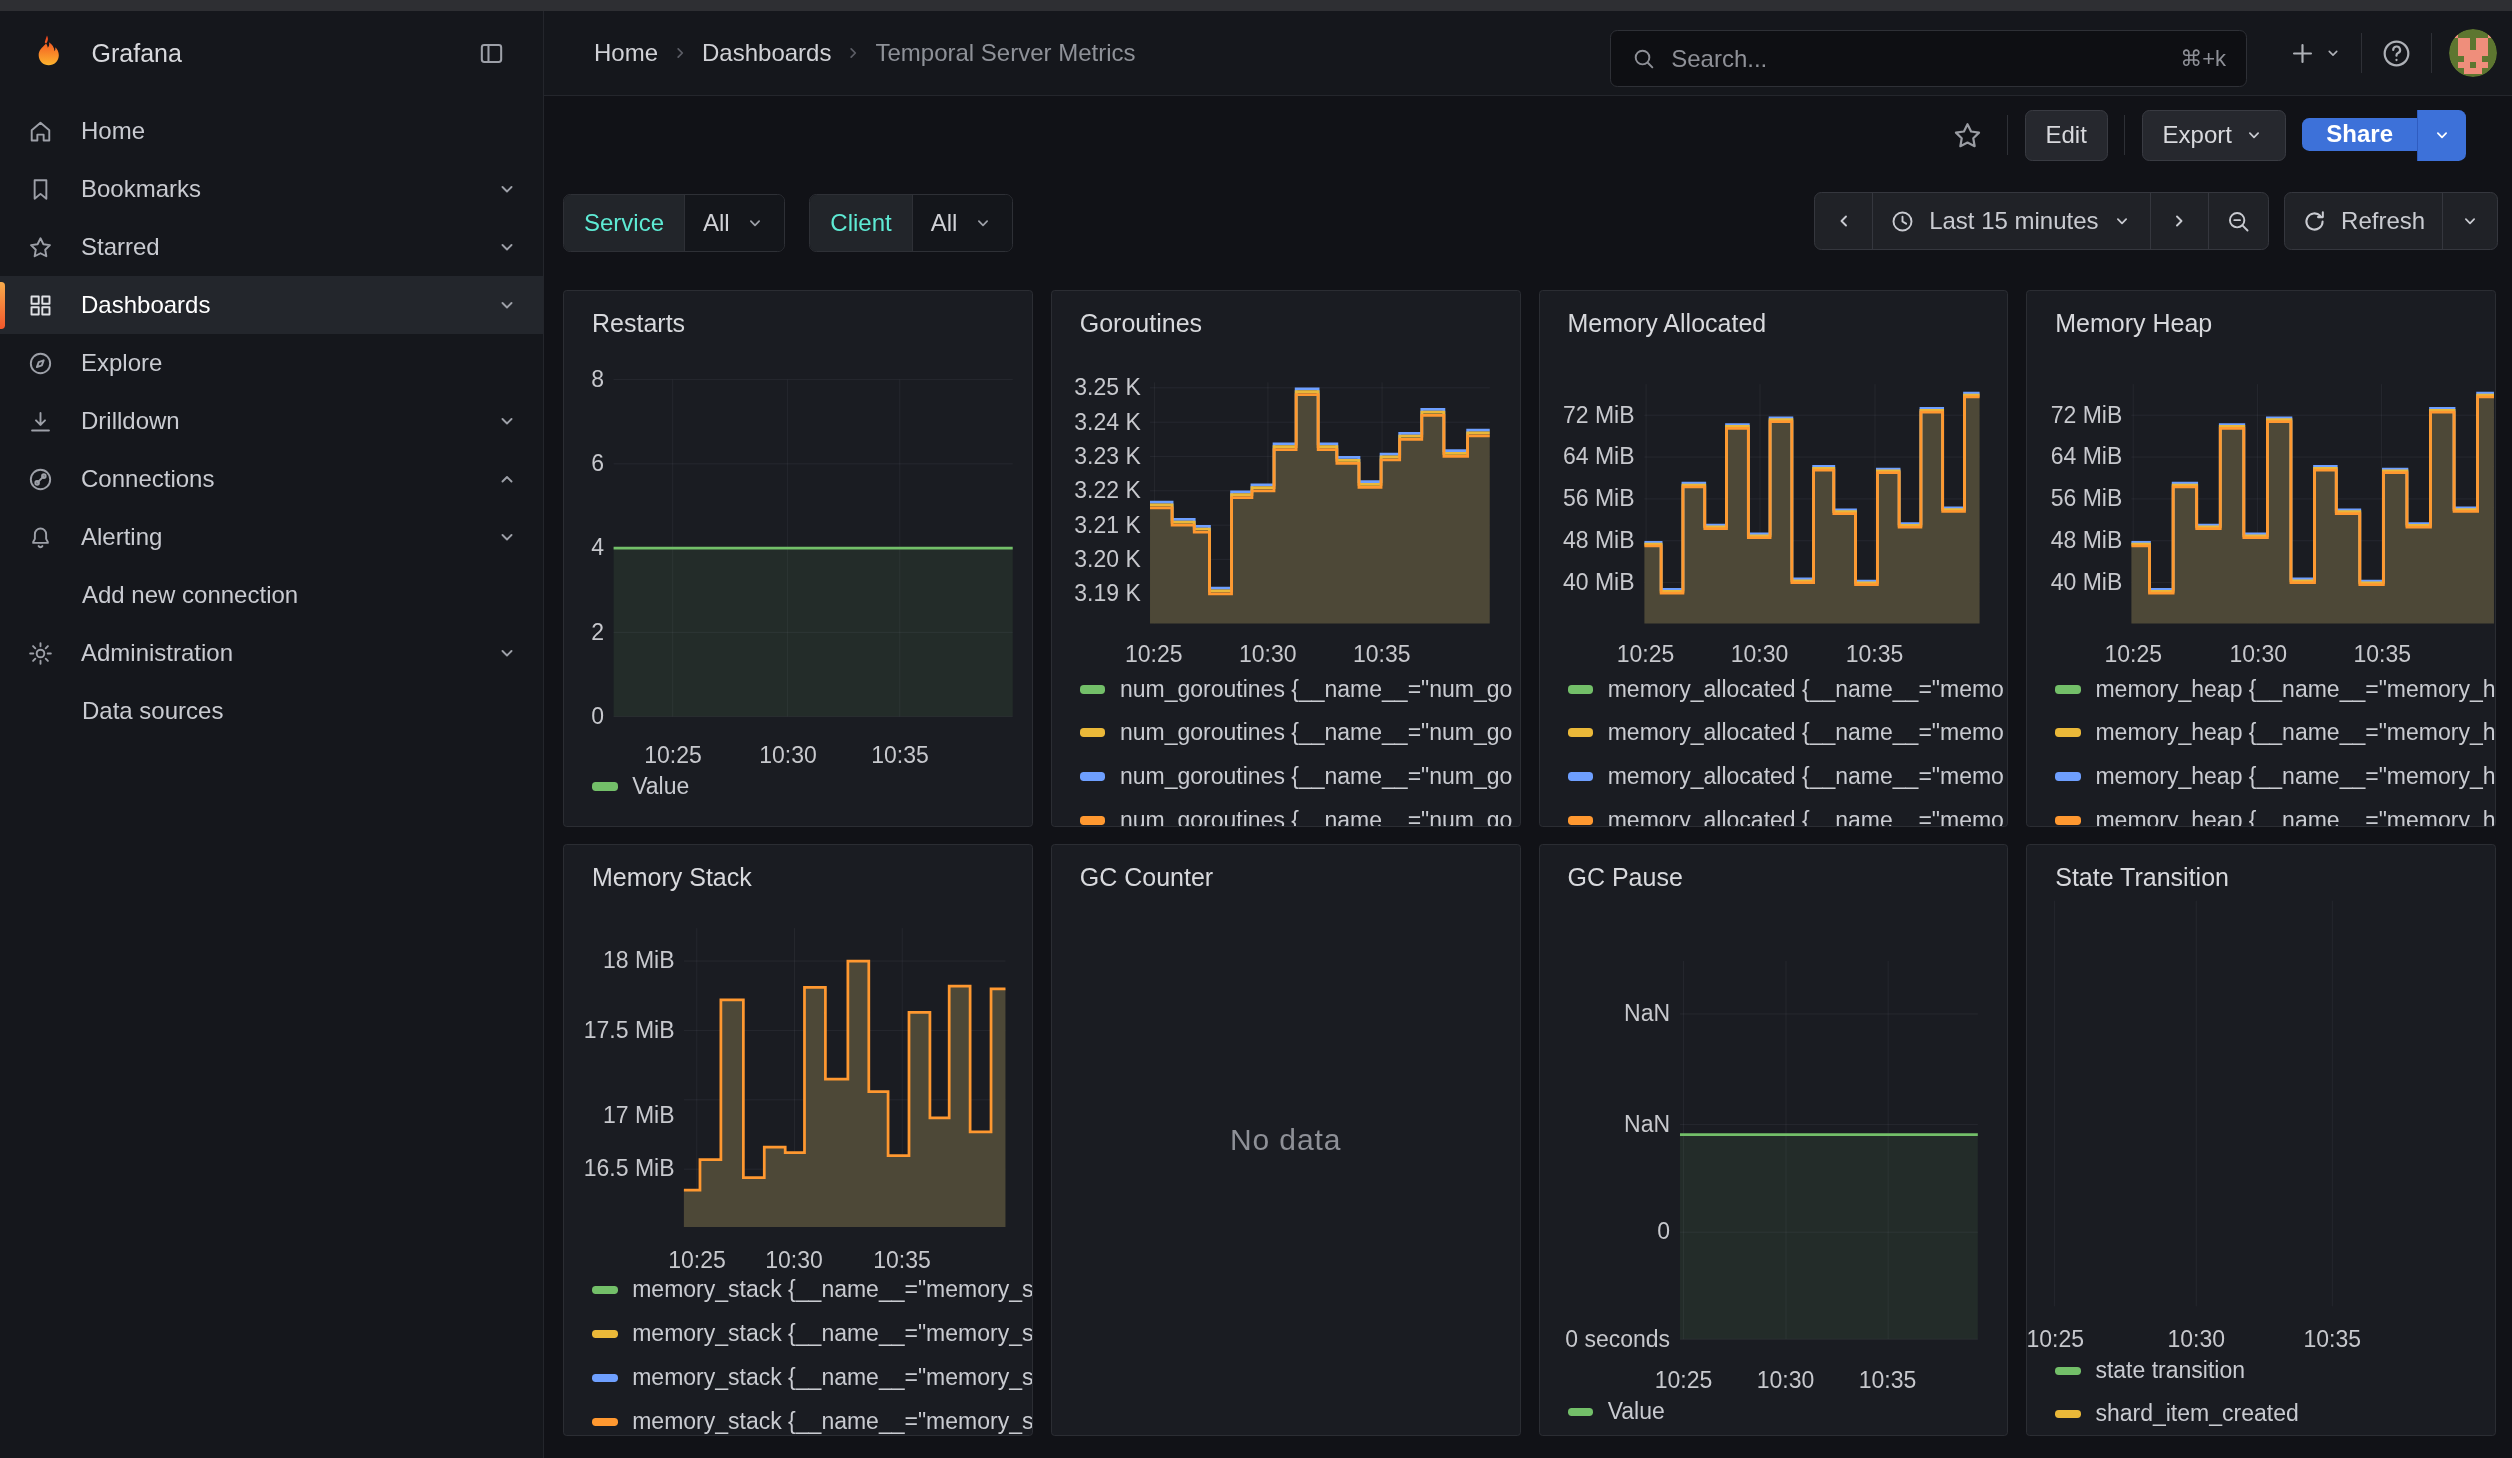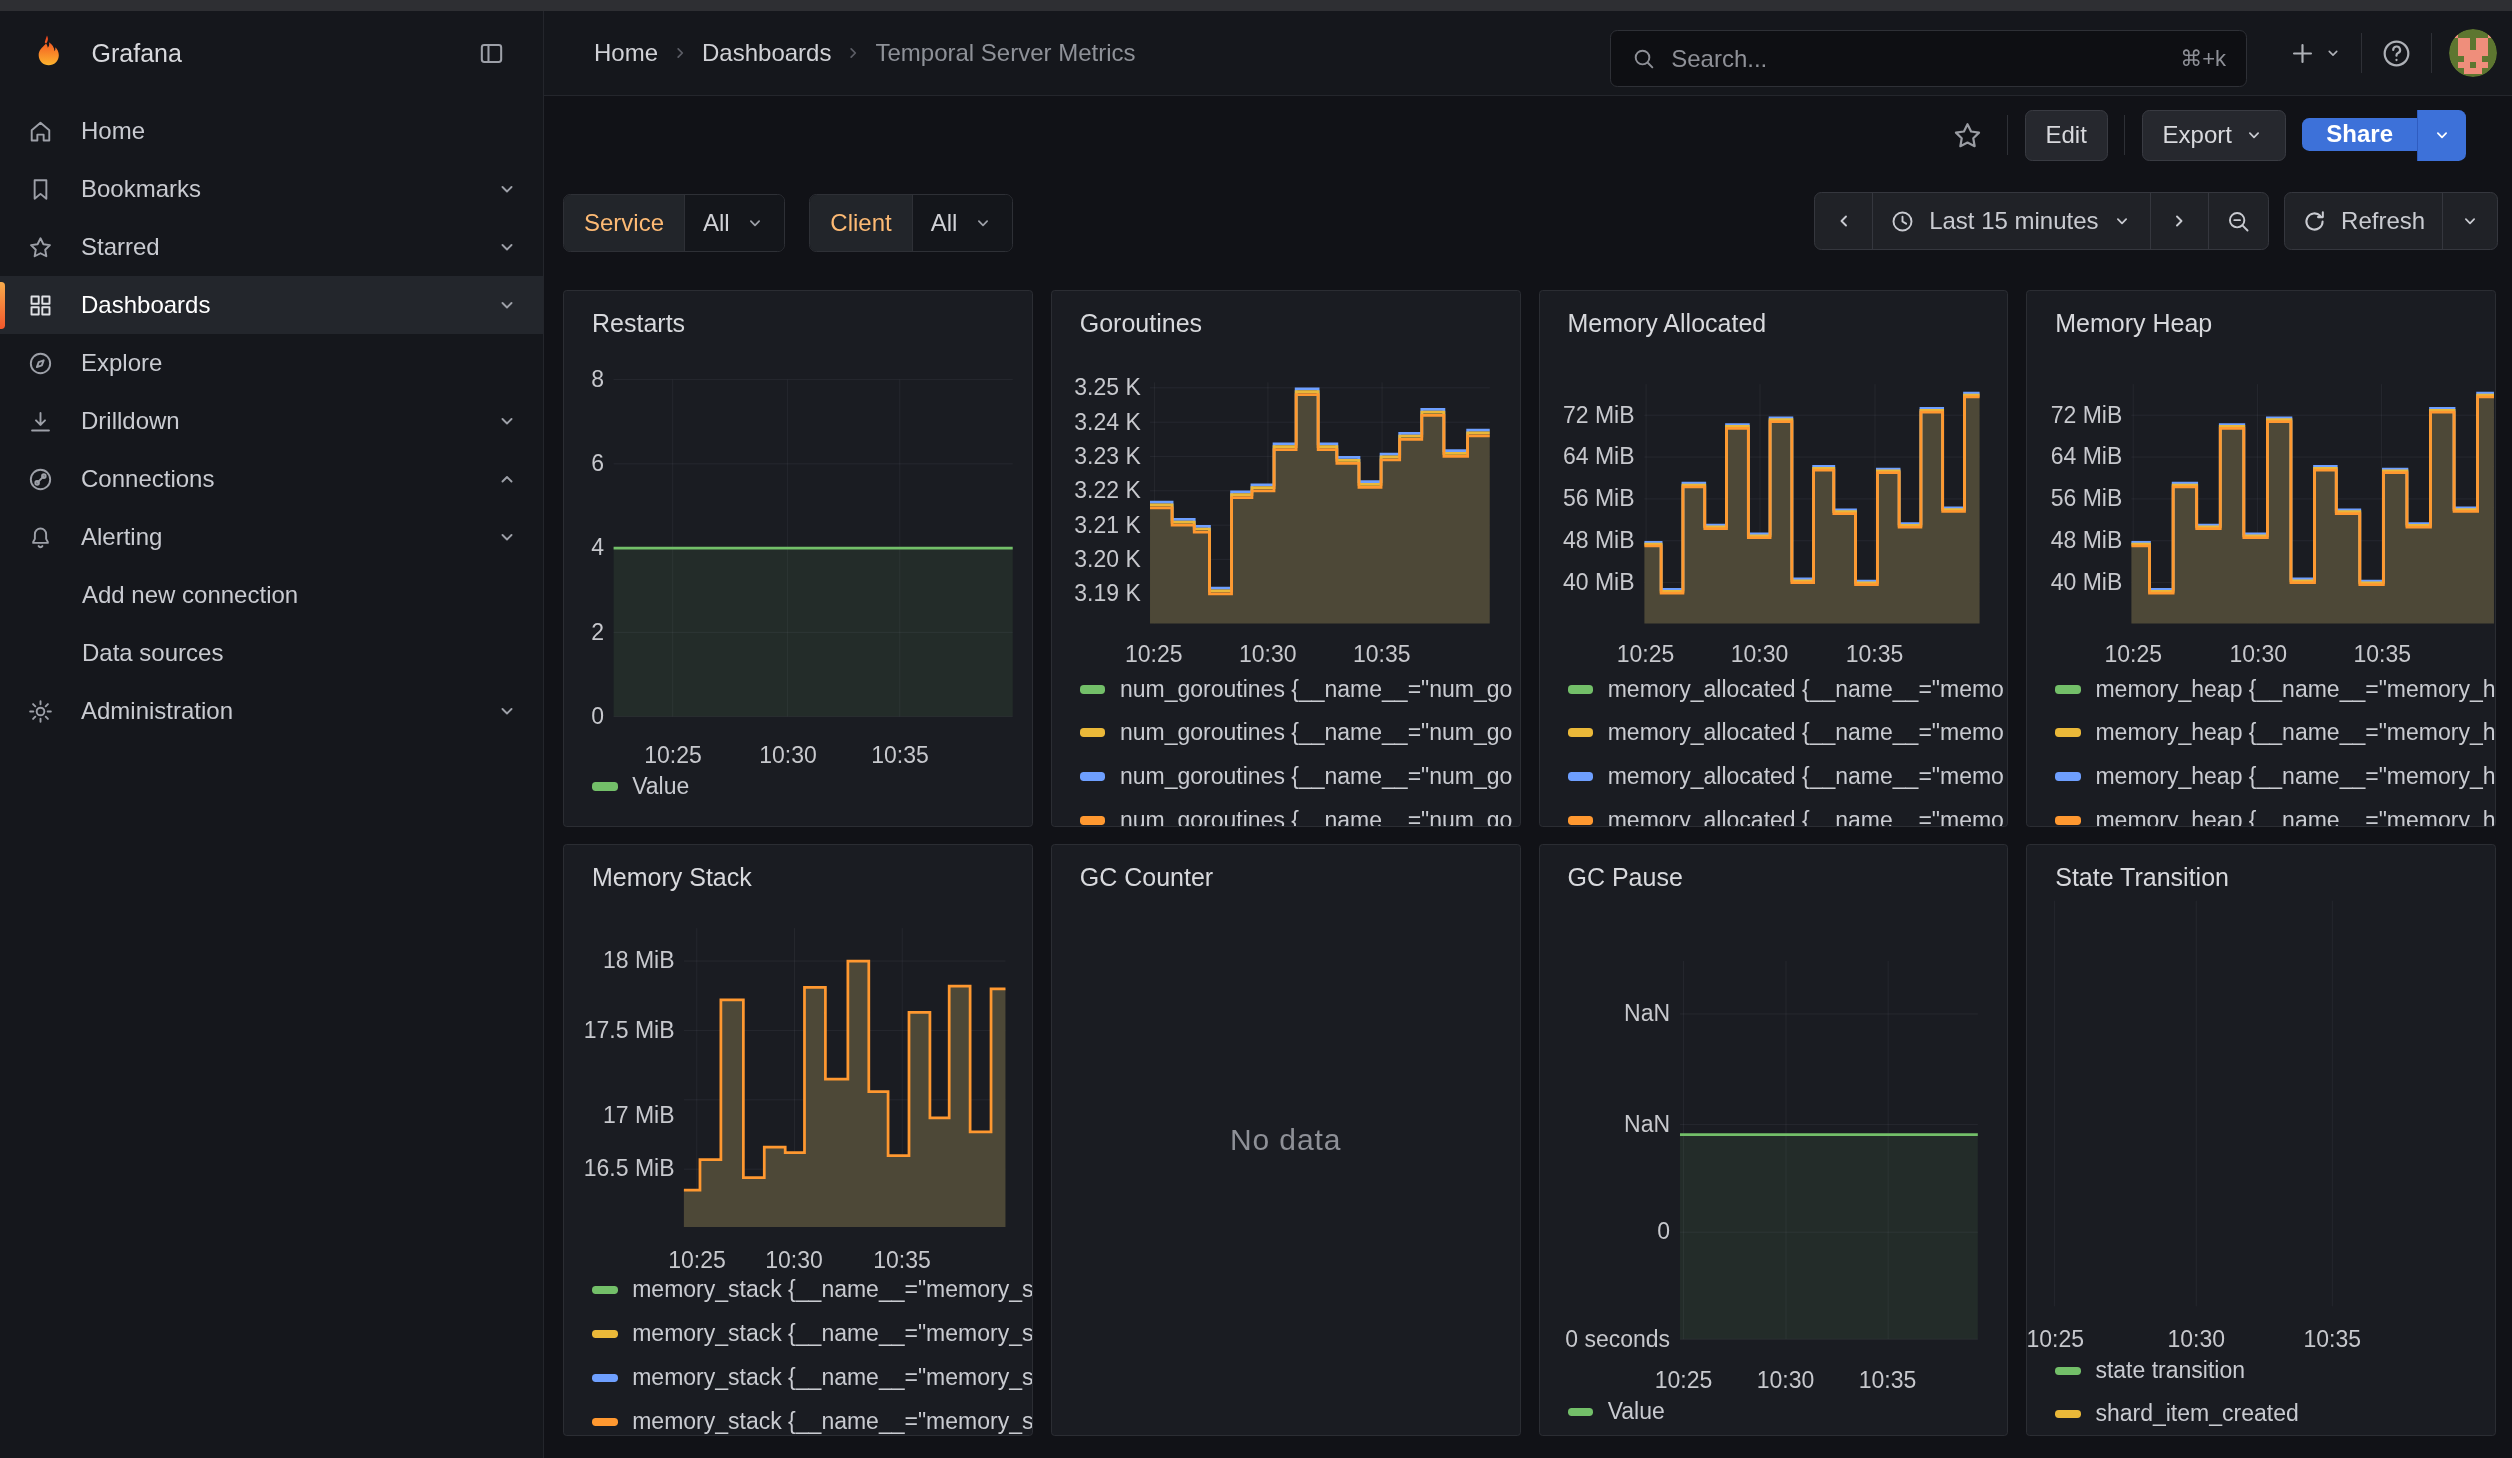--- a/index.html
+++ b/index.html
@@ -53,21 +53,21 @@
   .share-group{display:flex;}
   .btn-share{height:33px;background:#3d71d9;border:none;color:#fff;font-weight:600;font-size:24px;
              display:flex;align-items:center;padding:0 24px;border-radius:7.3px 0 0 7.3px;cursor:pointer;margin-top:8px;}
   .btn-share-caret{height:51px;width:48px;background:#3d71d9;border-left:0.9px solid #2f5cc0;color:#fff;
              display:flex;align-items:center;justify-content:center;border-radius:0 7.3px 7.3px 0;cursor:pointer;}
   .btn-share-caret svg{width:22px;height:22px;}
   
   .filters{position:absolute;top:99px;left:19px;display:flex;gap:24px;}
   .filter{display:flex;height:58px;border:0.9px solid #2e3036;border-radius:7.3px;overflow:hidden;
           font-size:24px;box-sizing:border-box;}
-  .filter-label{background:#22252a;display:flex;align-items:center;padding:0 20px;color:#fdba74;
+  .filter-label{background:#22252a;display:flex;align-items:center;padding:0 20px;color:#5eead4;
           border-right:0.9px solid #2e3036;cursor:default;}
   .filter-value{display:flex;align-items:center;padding:0 18px;gap:14.6px;color:#d0d1d6;
           background:#14161b;cursor:pointer;}
   .filter-value .caret{width:22px;height:22px;display:flex;color:#9da0a8;}
   .time-controls{position:absolute;top:97px;right:13.7px;display:flex;gap:14.6px;}
   .tc-group{display:flex;height:58px;border:0.9px solid #35373e;border-radius:7.3px;overflow:hidden;
             background:#202227;box-sizing:border-box;}
   .tc-seg{display:flex;align-items:center;padding:0 16.4px;border-right:0.9px solid #35373e;
           color:#c9cbd1;font-size:24px;gap:12.8px;cursor:pointer;}
   .tc-seg:last-child{border-right:none;}
@@ -285,36 +285,36 @@
           <span class="nav-label">Alerting</span>
           <span class="nav-chevron">
             <svg viewBox="0 0 24 24" fill="none" stroke="currentColor" stroke-width="1.9" stroke-linecap="round" stroke-linejoin="round" width="100%" height="100%">
               <path d="M7.5 10l4.5 4.5L16.5 10"></path>
             </svg>
           </span>
         </div>
         <div class="nav-item indent">
           <span class="nav-label">Add new connection</span>
         </div>
-        <div class="nav-item indent">
-          <span class="nav-label">Data sources</span>
-        </div>
         <div class="nav-item">
           <span class="nav-icon">
             <svg viewBox="0 0 24 24" fill="none" stroke="currentColor" stroke-width="1.7" stroke-linecap="round" stroke-linejoin="round" width="100%" height="100%">
               <circle cx="12" cy="12" r="3.4"></circle>
               <path d="M12 2.8v2.8M12 18.4v2.8M2.8 12h2.8M18.4 12h2.8M5.4 5.4l2 2M16.6 16.6l2 2M18.6 5.4l-2 2M7.4 16.6l-2 2"></path>
             </svg>
           </span>
           <span class="nav-label">Administration</span>
           <span class="nav-chevron">
             <svg viewBox="0 0 24 24" fill="none" stroke="currentColor" stroke-width="1.9" stroke-linecap="round" stroke-linejoin="round" width="100%" height="100%">
               <path d="M7.5 10l4.5 4.5L16.5 10"></path>
             </svg>
           </span>
+        </div>
+        <div class="nav-item indent">
+          <span class="nav-label">Data sources</span>
         </div>
       </nav>
   </aside>
 
   <main class="main">
     <div class="dash-header">
       <span class="tool-star">
         <svg viewBox="0 0 24 24" fill="none" stroke="currentColor" stroke-width="1.6" stroke-linejoin="round">
           <path d="M12 3.8l2.6 5.3 5.8.8-4.2 4.1 1 5.8-5.2-2.7-5.2 2.7 1-5.8-4.2-4.1 5.8-.8z"></path>
         </svg>

